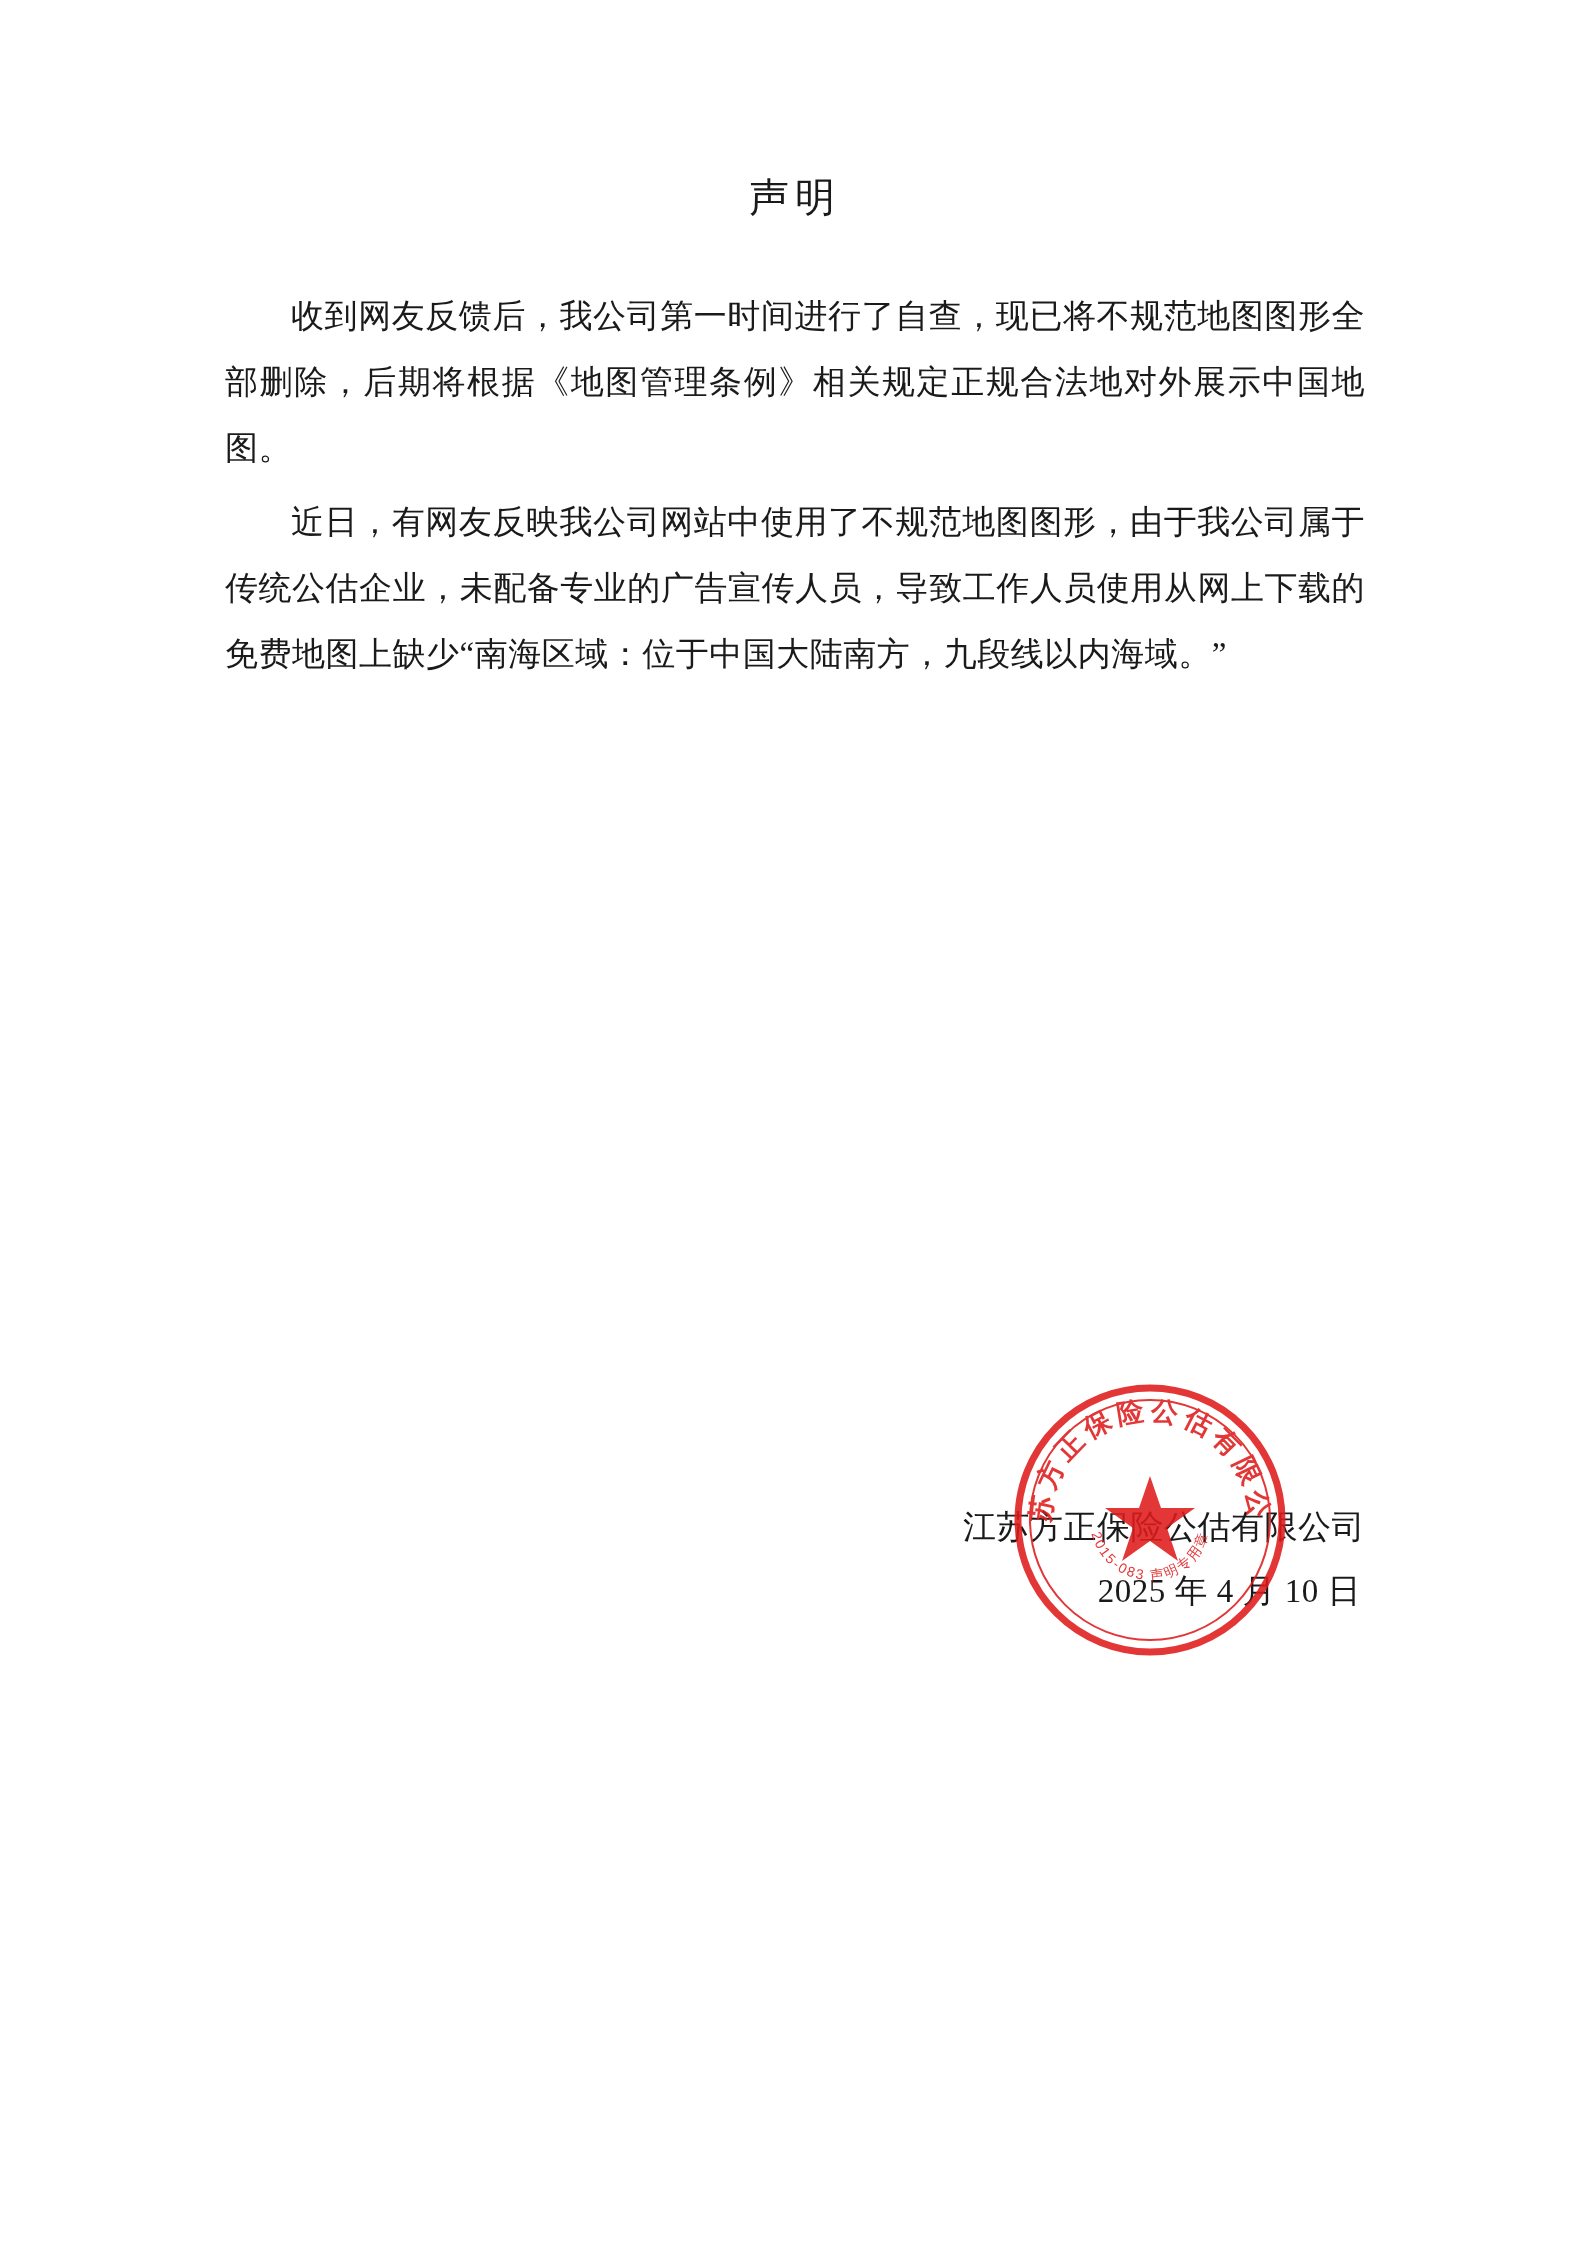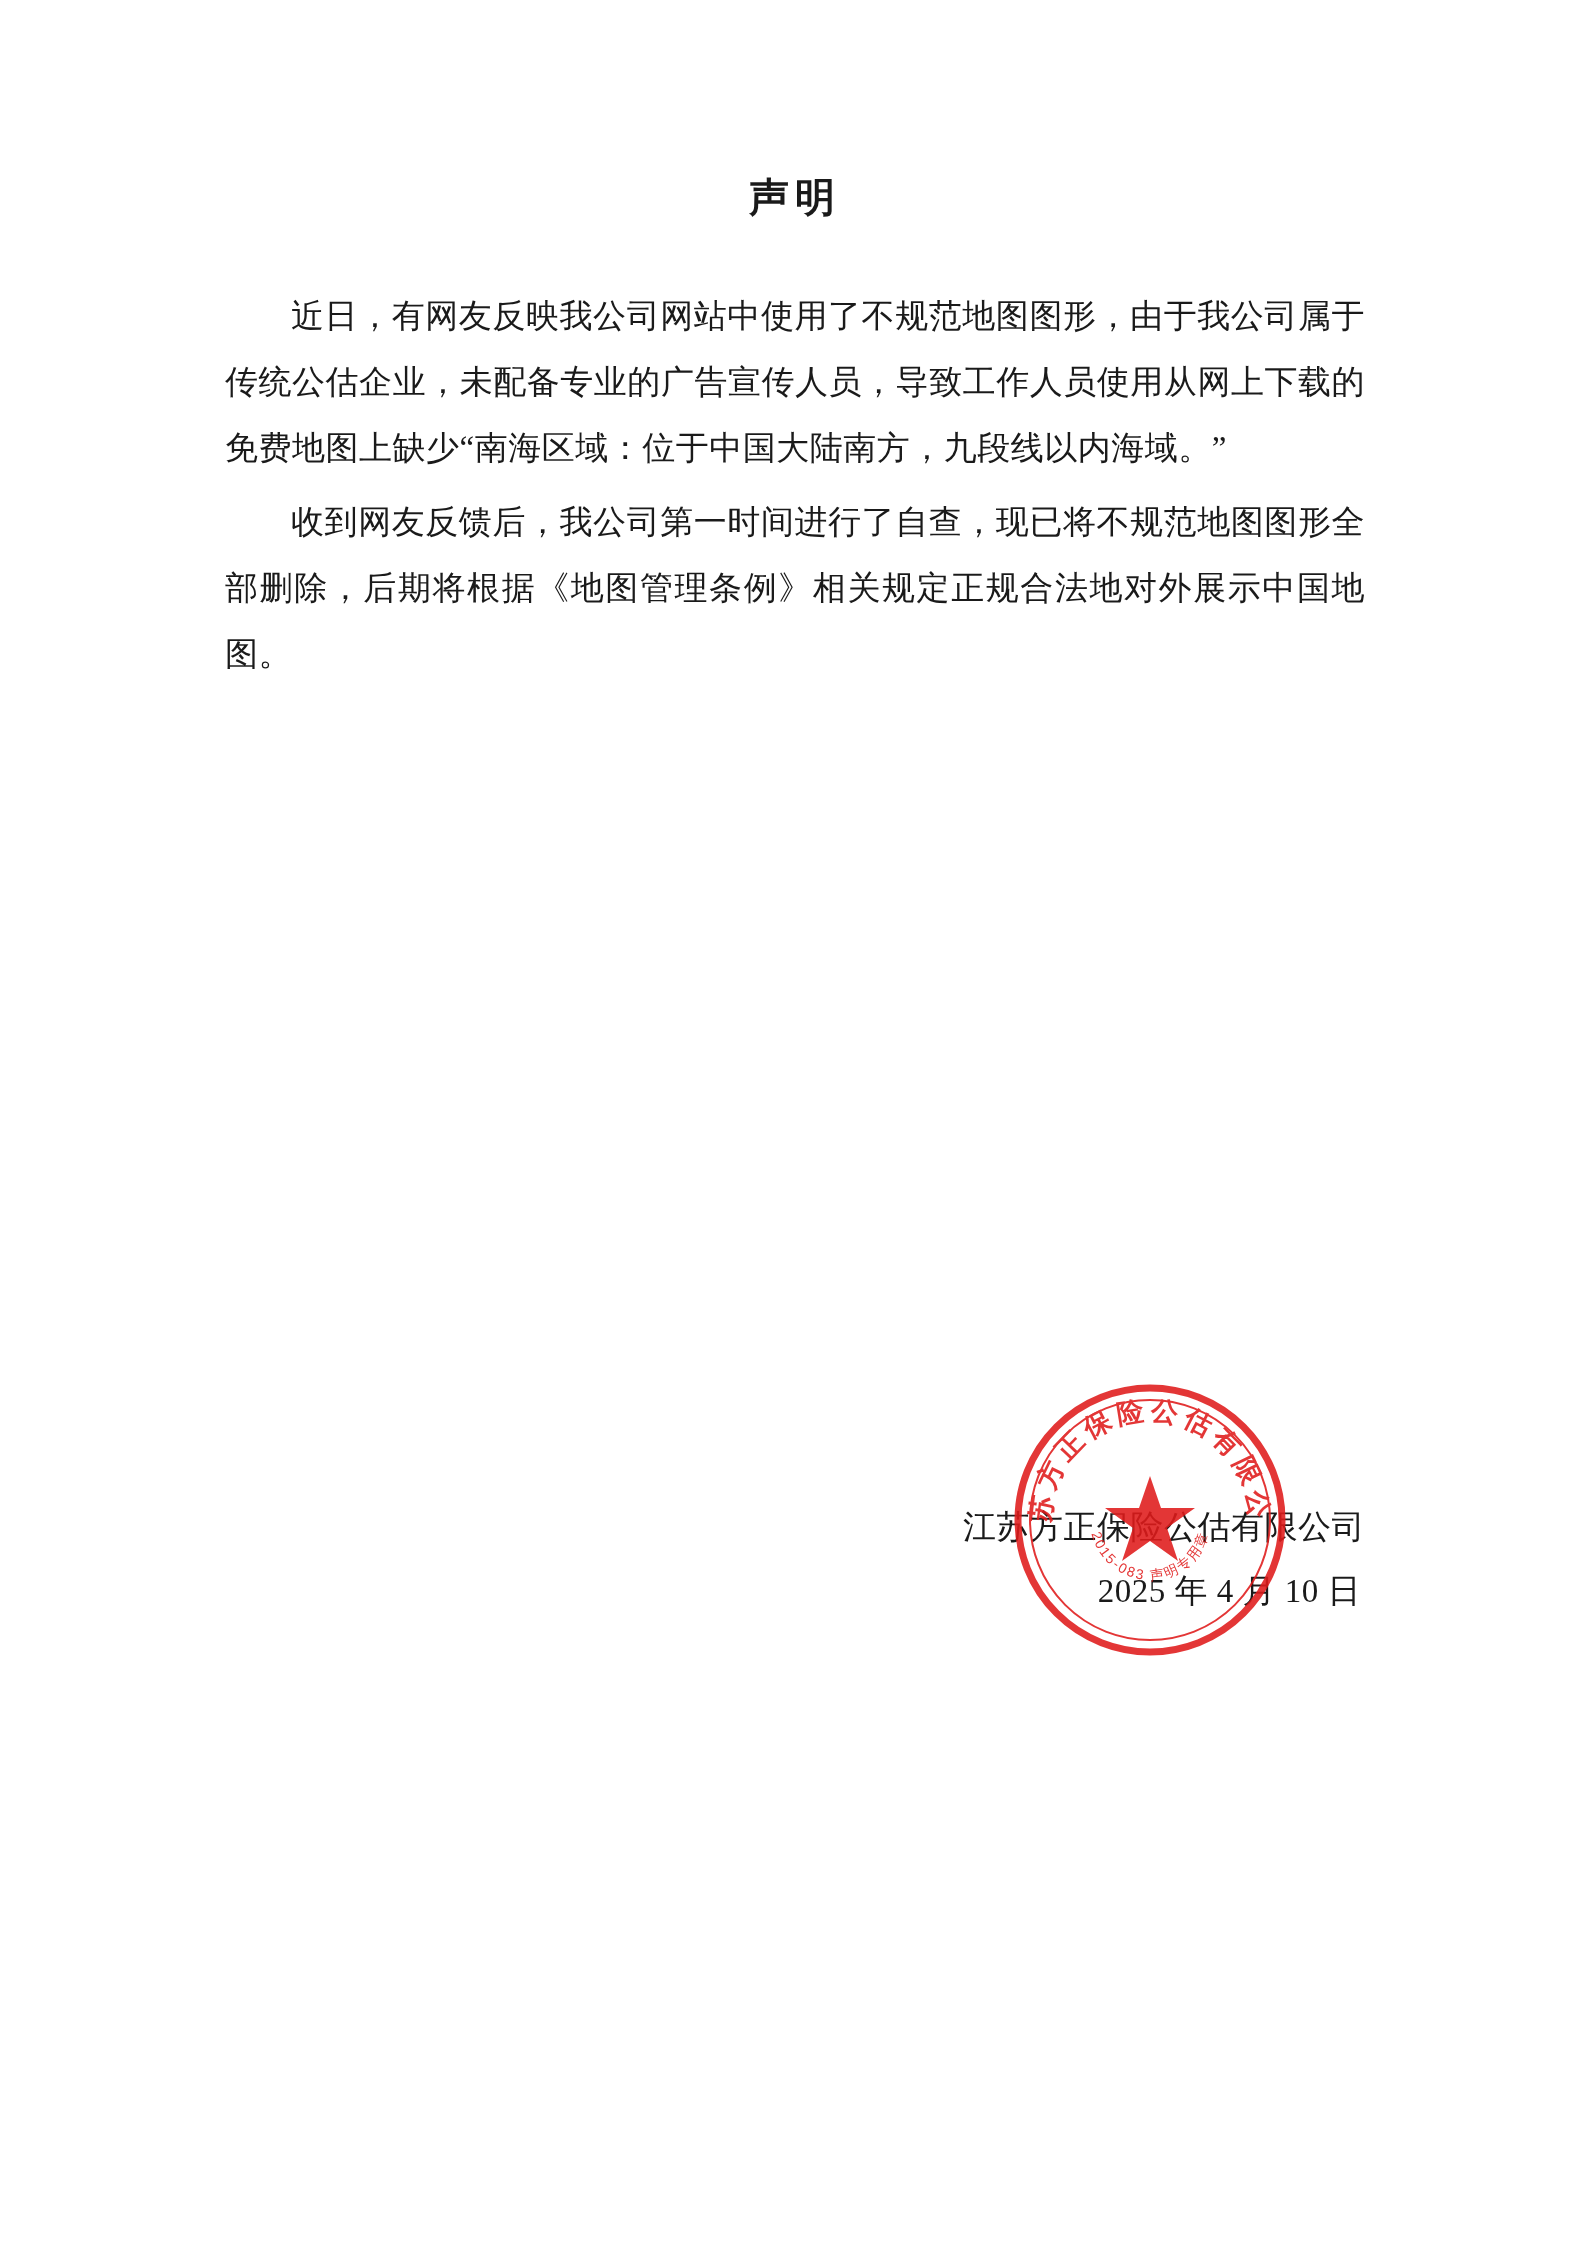--- a/index.html
+++ b/index.html
@@ -25,21 +25,21 @@
   }
   .doc-body {
     position: absolute;
     left: 225px;
     top: 170px;
     width: 1140px;
   }
   .doc-title {
     text-align: center;
     font-size: 40px;
-    font-weight: bold;
+    font-weight: normal;
     letter-spacing: 6px;
     margin: 0 0 58px 0;
     font-family: "Liberation Serif", "DejaVu Serif", serif;
   }
   .para {
     font-size: 33px;
     line-height: 66px;
     text-align: justify;
     text-justify: inter-ideograph;
     text-indent: 66px;
@@ -81,22 +81,22 @@
   }
 </style>
 </head>
 <body>
 
 <div class="page">
 
   <div class="doc-body">
     <h1 class="doc-title">声明</h1>
 
+    <p class="para">收到网友反馈后，我公司第一时间进行了自查，现已将不规范地图图形全部删除，后期将根据《地图管理条例》相关规定正规合法地对外展示中国地图。</p>
     <p class="para">近日，有网友反映我公司网站中使用了不规范地图图形，由于我公司属于传统公估企业，未配备专业的广告宣传人员，导致工作人员使用从网上下载的免费地图上缺少“南海区域：位于中国大陆南方，九段线以内海域。”</p>
-    <p class="para">收到网友反馈后，我公司第一时间进行了自查，现已将不规范地图图形全部删除，后期将根据《地图管理条例》相关规定正规合法地对外展示中国地图。</p>
   </div>
 
   <div class="signature-block">
     <span class="sig-line">江苏方正保险公估有限公司</span>
     <span class="sig-date">2025 年 4 月 10 日</span>
   </div>
 
   <div class="seal">
     <svg width="280" height="280" viewBox="0 0 280 280" xmlns="http://www.w3.org/2000/svg">
       <defs>

